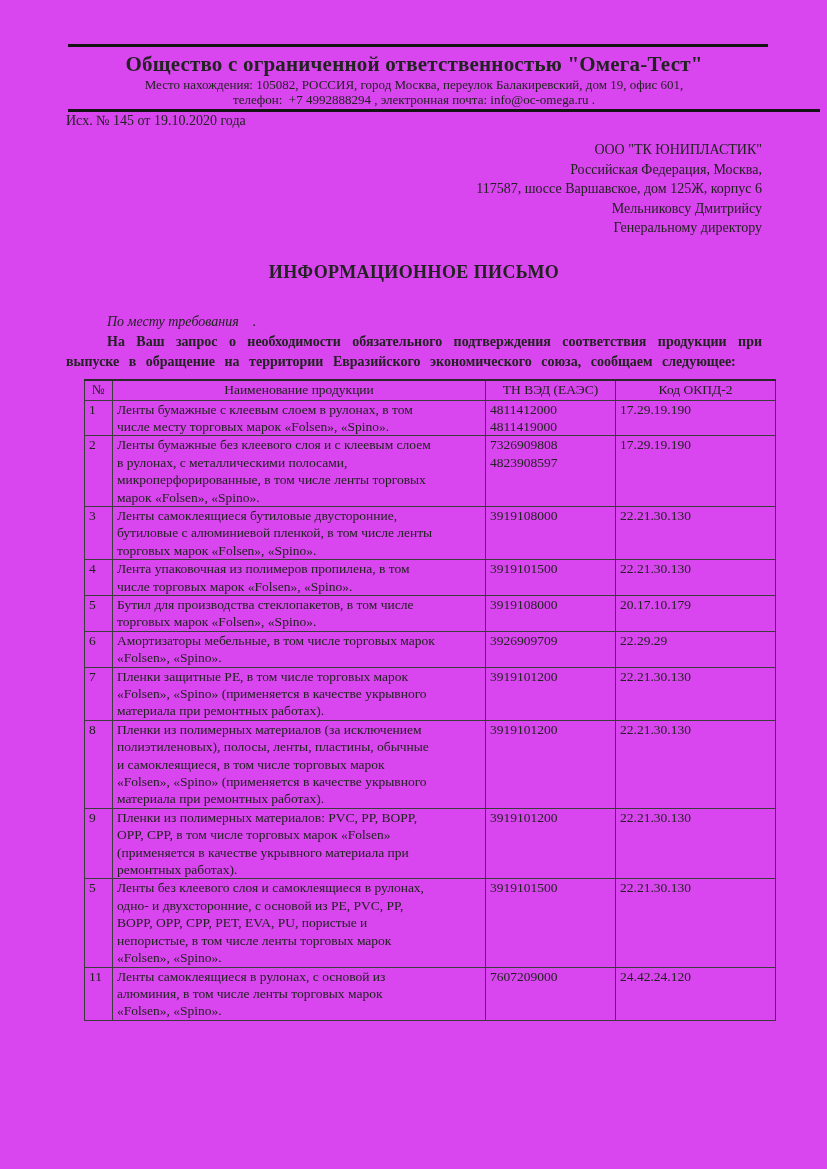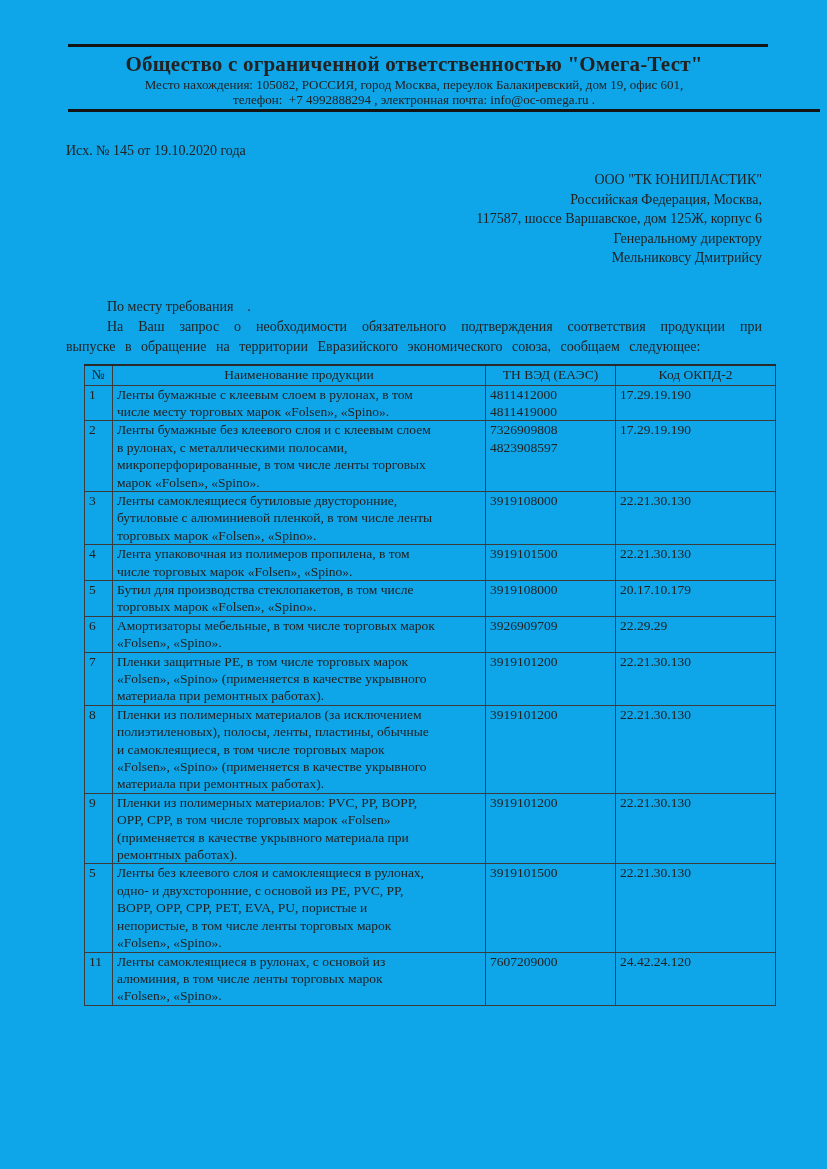--- a/index.html
+++ b/index.html
@@ -1,21 +1,21 @@
 <!DOCTYPE html>
 <html lang="ru"><head>
 <meta charset="utf-8">
 <style>
   html, body { margin: 0; padding: 0; background: #9a9a9a; }
   .page {
     position: relative;
     width: 827px;
     height: 1169px;
     margin: 0 auto;
-    background: #0ea5e9;
+    background: #d946ef;
     box-sizing: border-box;
     padding: 0 65px 0 66px;
     overflow: hidden;
     font-family: "Liberation Serif", "DejaVu Serif", serif;
     color: #222222;
   }
   
   .rule { background: #141414; }
   .rule-top    { height: 3px; width: 700px; margin: 44px 0 0 2px; }
   .rule-bottom { height: 3px; width: 752px; margin: 2px 0 0 2px; }
@@ -28,21 +28,21 @@
     letter-spacing: 0.2px;
     white-space: pre-wrap;
   }
   .lh-line {
     text-align: center;
     font-size: 13px;
     line-height: 15px;
     white-space: pre-wrap;
   }
   
-  .ref { margin-top: 30px; font-size: 14px; line-height: 18px; }
+  .ref { font-size: 14px; line-height: 18px; }
   .recipient {
     margin-top: 10px;
     text-align: right;
     font-size: 14px;
     line-height: 19.5px;
   }
   
   .title {
     margin: 24px 0 0 0;
     text-align: center;
@@ -50,22 +50,22 @@
     font-weight: bold;
     letter-spacing: 0.4px;
   }
   
   .para {
     margin: 0;
     font-size: 14px;
     line-height: 20px;
     text-indent: 41px;
   }
-  .p1 { margin-top: 29px; white-space: pre-wrap; }
-  .p2 { text-align: justify; word-spacing: 6px; }
+  .p1 { margin-top: 29px; white-space: pre-wrap; font-style: italic; }
+  .p2 { text-align: justify; word-spacing: 6px; font-weight: bold; }
   
   table.products {
     border-collapse: collapse;
     table-layout: fixed;
     width: 691px;
     margin: 7px 0 0 18px;
     font-size: 13.5px;
     line-height: 17.4px;
   }
   table.products th, table.products td {
@@ -100,24 +100,25 @@
     <div class="lh-line">телефон:  +7 4992888294 , электронная почта: info@oc-omega.ru .</div>
     <div class="rule rule-bottom"></div>
   </div>
 
   <div class="ref">Исх. № 145 от 19.10.2020 года</div>
 
   <div class="recipient">
       <div>ООО "ТК ЮНИПЛАСТИК"</div>
       <div>Российская Федерация, Москва,</div>
       <div>117587, шоссе Варшавское, дом 125Ж, корпус 6</div>
+      <div>Мельниковсу Дмитрийсу</div>
       <div>Генеральному директору</div>
-      <div>Мельниковсу Дмитрийсу</div>
     </div>
 
+  <h2 class="title">ИНФОРМАЦИОННОЕ ПИСЬМО</h2>
 
   <p class="para p1">По месту требования    .</p>
   <p class="para p2">На Ваш запрос о необходимости обязательного подтверждения соответствия продукции при выпуске в обращение на территории Евразийского экономического союза, сообщаем следующее:</p>
 
   <table class="products">
     <colgroup>
       <col class="w-num">
         <col class="w-name">
         <col class="w-tnved">
         <col class="w-okpd">

